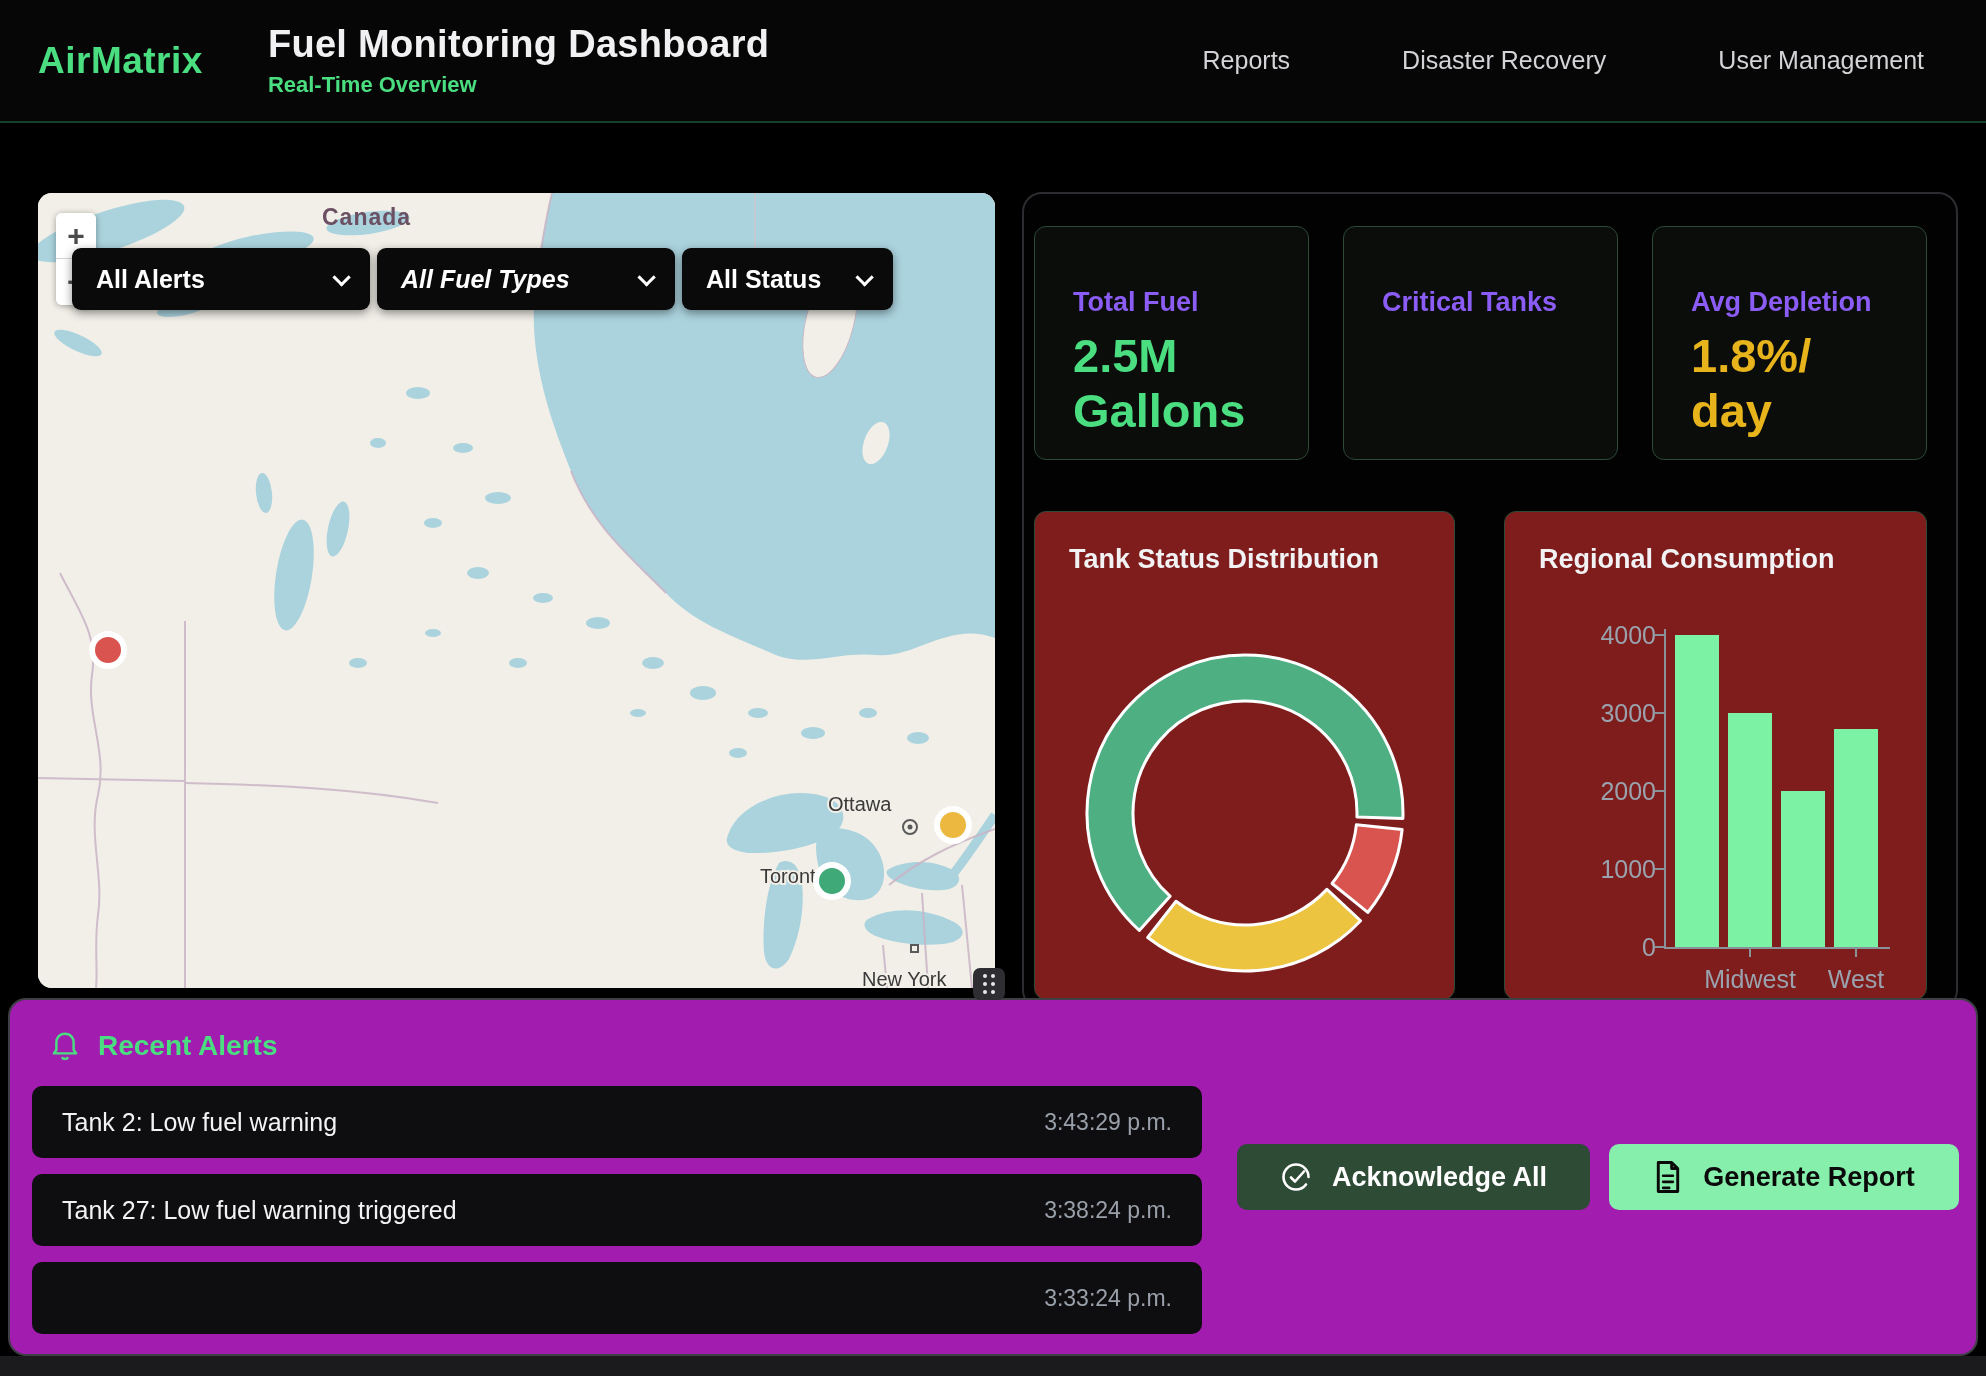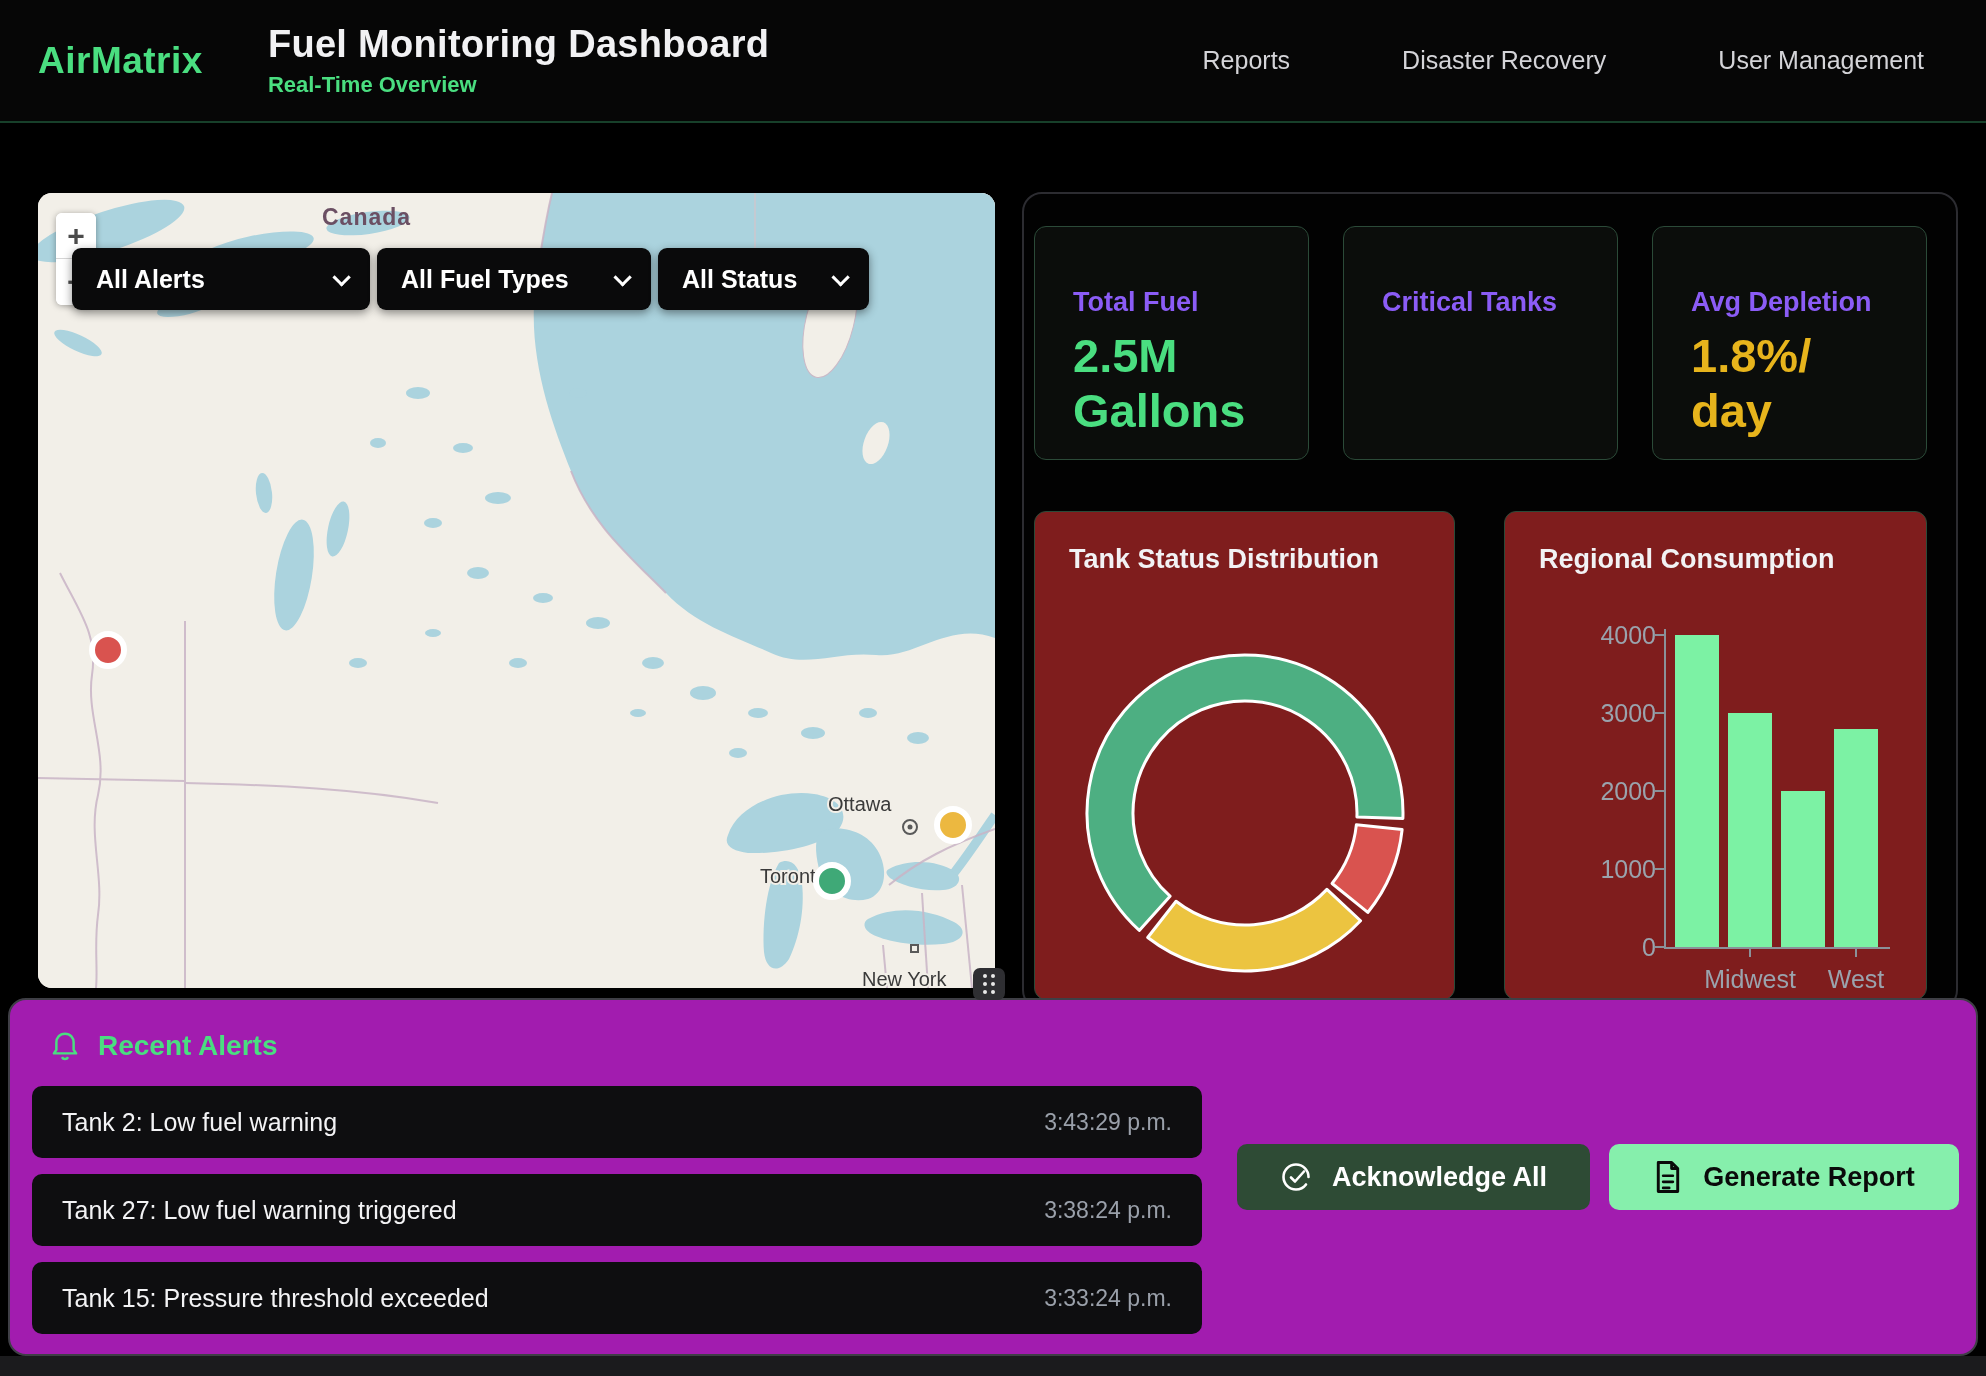--- a/index.html
+++ b/index.html
@@ -27,21 +27,21 @@
     border-radius:6px; box-shadow:0 1px 6px rgba(0,0,0,.35); overflow:hidden; z-index:2; }
   .zoomctl button { display:block; width:40px; height:46px; background:#fff; border:none;
     color:#4b4b4b; font-size:30px; font-weight:700; cursor:pointer; line-height:1; }
   .zoomctl button:first-child { border-bottom:1px solid #d5d5d5; }
   .filterbar { position:absolute; left:34px; top:55px; display:flex; gap:7px; z-index:3; }
   .pill { display:flex; align-items:center; background:#0a0a0b; color:#fff; height:62px;
     border-radius:9px; padding:0 24px; font-size:25px; font-weight:600; cursor:pointer;
     box-shadow:0 3px 10px rgba(0,0,0,.45); white-space:nowrap; }
   .pill .chev { width:13px; height:13px; border-right:3px solid #fff; border-bottom:3px solid #fff;
     transform:rotate(45deg) translateY(-3px); margin-left:auto; }
-  .pill.p1 { width:298px; } .pill.p2 { width:274px; } .pill.p3 { width:211px; }
+  .pill.p1 { width:298px; } .pill.p2 { width:298px;font-style:italic; } .pill.p3 { width:211px; }
   .grip { position:absolute; right:-10px; bottom:-12px; width:32px; height:32px; background:#2e2e32;
     border-radius:7px; z-index:4; display:grid; grid-template-columns:repeat(2,4px);
     grid-template-rows:repeat(3,4px); gap:4px; place-content:center; cursor:grab; }
   .grip i { width:4px; height:4px; border-radius:50%; background:#e8e8e8; }
 
   
   .right-panel { position:absolute; left:1022px; top:192px; width:936px; height:818px;
     border:2px solid #2c2c31; border-radius:20px; background:#020202; }
   .stats { position:absolute; left:10px; top:32px; display:flex; gap:34px; }
   .stat-card { width:275px; height:234px; background:#0b0d0b; border:1px solid #2b4a38;
@@ -277,21 +277,20 @@
 
     <div class="alert-row" style="top:86px">
       <span class="alert-text">Tank 2: Low fuel warning</span>
       <span class="alert-time">3:43:29 p.m.</span>
     </div>
     <div class="alert-row" style="top:174px">
       <span class="alert-text">Tank 27: Low fuel warning triggered</span>
       <span class="alert-time">3:38:24 p.m.</span>
     </div>
     <div class="alert-row" style="top:262px">
-      <span class="alert-text">Tank 15: Pressure threshold exceeded</span>
       <span class="alert-time">3:33:24 p.m.</span>
     </div>
 
     <button class="btn btn-gen">
       <svg width="30" height="34" viewBox="0 0 24 28">
         <path d="M4 2 L15 2 L20 7 L20 26 L4 26 Z" fill="none" stroke="#0a0a0a" stroke-width="2.4" stroke-linejoin="round"></path>
         <path d="M15 2 L15 7 L20 7" fill="none" stroke="#0a0a0a" stroke-width="2.4" stroke-linejoin="round"></path>
         <path d="M8 13 L16 13 M8 18 L16 18 M8 23 L13 23" stroke="#0a0a0a" stroke-width="2.2" stroke-linecap="round"></path>
       </svg>
       <span>Generate Report</span>

